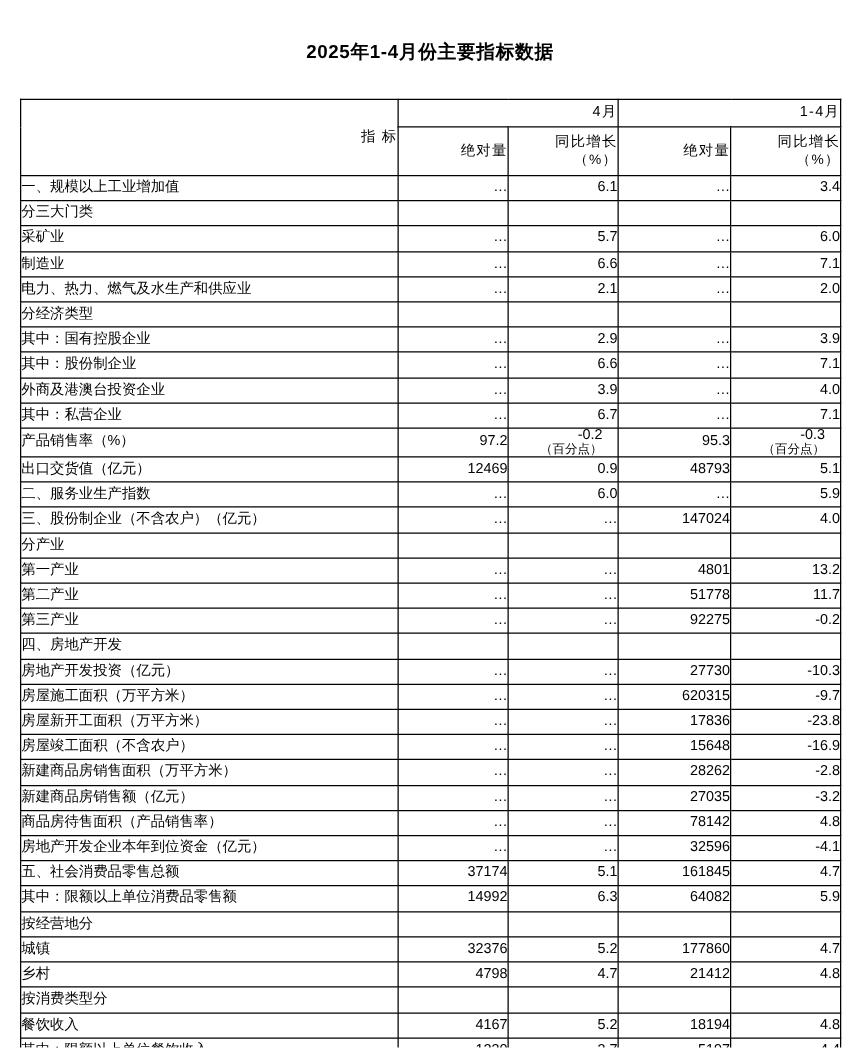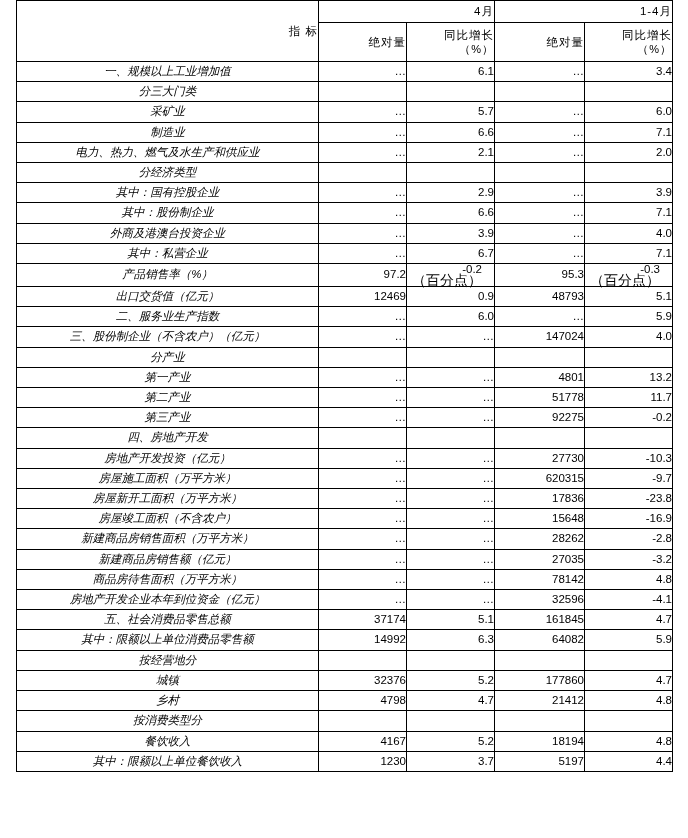--- a/index.html
+++ b/index.html
@@ -58,25 +58,24 @@
   .hdr-sub {
     display: block;
     font-size: 11px;
     line-height: 14px;
   }
   tbody td {
     height: 19.2px;
     line-height: 19.2px;
   }
   td.label {
-    text-align: center;
+    text-align: left;
     padding-left: 6px;
     white-space: nowrap;
     overflow: hidden;
-    font-style: italic;
   }
   td.num {
     text-align: right;
     padding-right: 12px;
     white-space: nowrap;
   }
   .bold { font-weight: bold; }
   .ind0 { padding-left: 6px; }
   .ind1 { padding-left: 16px; }
   .ind3 { padding-left: 56px; }
@@ -88,28 +87,29 @@
   }
   td.num.stacked .v1 {
     display: block;
     padding-right: 12px;
     line-height: 11px;
   }
   td.num.stacked .v2 {
     display: block;
     padding-right: 12px;
     line-height: 11px;
-    font-size: 14px;
+    font-size: 10px;
   }
 </style>
 </head>
 <body>
 
 <div class="page">
 
+  <div class="doc-title">2025年1-4月份主要指标数据</div>
 
   <table class="data">
     <colgroup>
       <col style="width:302px">
       <col style="width:88px">
       <col style="width:88px">
       <col style="width:90px">
       <col style="width:88px">
     </colgroup>
     <thead>
@@ -311,21 +311,21 @@
           <td class="num">-2.8</td>
         </tr>
         <tr>
           <td class="label ind1">新建商品房销售额（亿元）</td>
           <td class="num">…</td>
           <td class="num">…</td>
           <td class="num">27035</td>
           <td class="num">-3.2</td>
         </tr>
         <tr>
-          <td class="label ind1">商品房待售面积（万平方米）</td>
+          <td class="label ind1">商品房待售面积（产品销售率）</td>
           <td class="num">…</td>
           <td class="num">…</td>
           <td class="num">78142</td>
           <td class="num">4.8</td>
         </tr>
         <tr>
           <td class="label ind1">房地产开发企业本年到位资金（亿元）</td>
           <td class="num">…</td>
           <td class="num">…</td>
           <td class="num">32596</td>

